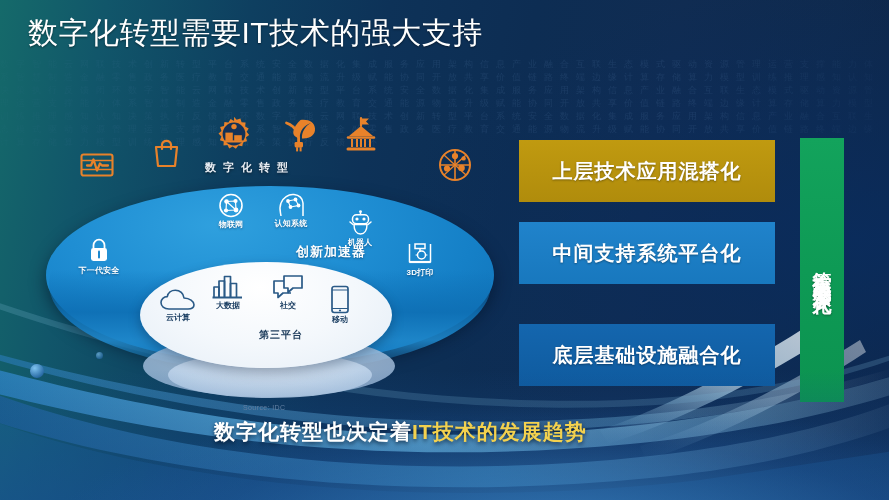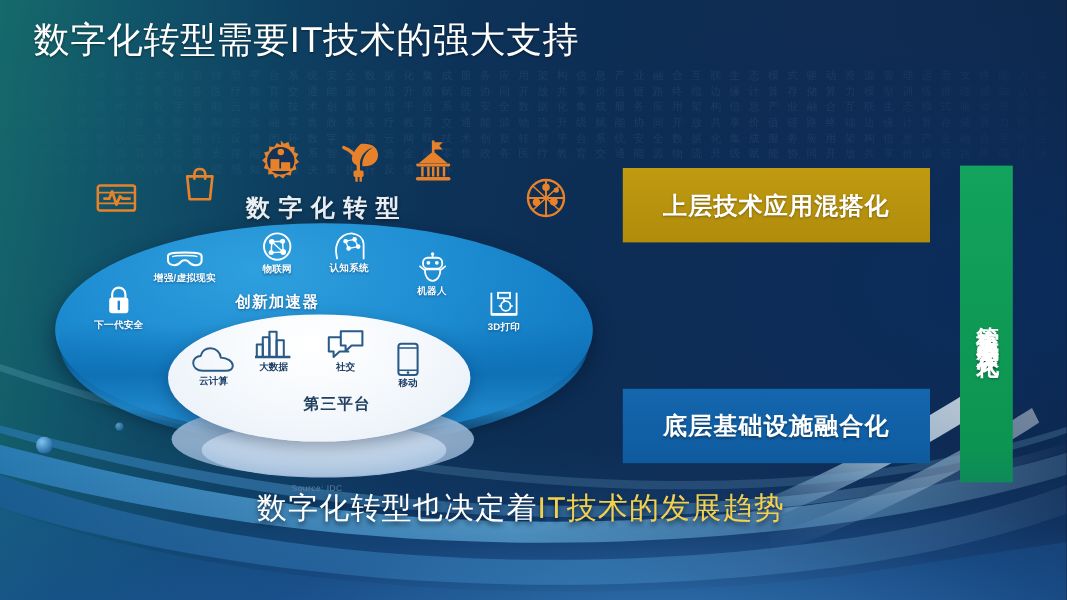--- a/index.html
+++ b/index.html
@@ -48,21 +48,21 @@
   
   #ribbons{position:absolute;left:0;top:0;width:889px;height:500px;pointer-events:none;}
 
   
   .oicon{position:absolute;color:#e8822a;}
   .oicon svg{display:block;}
 
   
   #dx-caption{
     position:absolute;left:205px;top:160px;
-    font-size:20px;font-weight:bold;color:#e9eef4;
+    font-size:11px;font-weight:bold;color:#e9eef4;
     letter-spacing:7px;
     text-shadow:0 1px 3px rgba(0,0,0,.55);
   }
 
   
   #outer-ellipse{
     position:absolute;left:46px;top:186px;width:448px;height:178px;
     border-radius:50%;
     background:
       radial-gradient(ellipse at 38% 22%, #2fa0de 0%, #1f8ed3 38%, #1580c7 66%, #0f6db2 100%);
@@ -109,26 +109,26 @@
 
   .core-label{
     position:absolute;text-align:center;
     color:#1c3f63;font-size:8px;font-weight:bold;width:60px;
     line-height:1.1;
   }
   .core-label svg{display:block;margin:0 auto 2px;}
 
   #accel-text{
     position:absolute;left:196px;top:243px;width:170px;
-    text-align:left;color:#ffffff;font-size:13px;font-weight:bold;
+    text-align:right;color:#ffffff;font-size:13px;font-weight:bold;
     letter-spacing:1px;text-shadow:0 1px 2px rgba(0,40,80,.5);
   }
   #third-platform{
     position:absolute;left:196px;top:328px;width:170px;
-    text-align:center;color:#22405f;font-size:13px;font-weight:bold;
+    text-align:center;color:#22405f;font-size:10px;font-weight:bold;
     letter-spacing:1px;
   }
   #source-idc{
     position:absolute;left:243px;top:404px;
     color:#6f87a4;font-size:7px;letter-spacing:.4px;
   }
 
   
   .rbox{
     position:absolute;left:519px;width:256px;height:62px;
@@ -146,22 +146,22 @@
     display:flex;align-items:center;justify-content:center;
   }
   #greenbar span{
     writing-mode:vertical-rl;
     color:#ffffff;font-size:19px;font-weight:bold;letter-spacing:3px;
     text-shadow:0 1px 2px rgba(0,0,0,.3);
   }
 
   
   #tagline{
-    position:absolute;left:214px;top:407px;
-    font-size:25px;font-weight:normal;letter-spacing:1px;
+    position:absolute;left:214px;top:418px;
+    font-size:21px;font-weight:bold;letter-spacing:1px;
     white-space:nowrap;
     text-shadow:0 2px 4px rgba(2,16,38,.75);
   }
   #tagline .w{color:#ffffff;}
   #tagline .y{color:#f3d14e;}
 
   #watermark{
     position:absolute;left:668px;top:466px;
     color:#dfe8f2;font-size:14px;letter-spacing:.8px;
     opacity:.92;
@@ -277,29 +277,20 @@
   </div>
 
   <div id="dx-caption">数字化转型</div>
 
   <div id="outer-ellipse"></div>
   <div id="outer-lip"></div>
   <div id="base-ellipse"></div>
   <div id="base-ellipse2"></div>
   <div id="inner-ellipse"></div>
 
-  <div class="ring-label" style="left:119px;top:207px;">
-    <span class="ico">
-      <svg width="34" height="18" viewBox="0 0 34 18" fill="none" stroke="#ffffff" stroke-width="1.7">
-        <path d="M3 6.5 C3 4.5 5 3.5 17 3.5 C29 3.5 31 4.5 31 6.5 L31 10 C31 12.6 28.6 14 25.5 14 C22.6 14 21 12 19.6 10.6 C18.6 9.6 15.4 9.6 14.4 10.6 C13 12 11.4 14 8.5 14 C5.4 14 3 12.6 3 10 Z" stroke-linejoin="round"></path>
-        <path d="M6.5 6.8 C10 5.6 24 5.6 27.5 6.8" stroke-width="1.2"></path>
-      </svg>
-    </span>
-    <span>增强/虚拟现实</span>
-  </div>
 
   <div class="ring-label" style="left:196px;top:193px;">
     <span class="ico">
       <svg width="26" height="25" viewBox="0 0 26 25" fill="none" stroke="#ffffff" stroke-width="1.6">
         <circle cx="13" cy="12.5" r="11"></circle>
         <circle cx="8.5" cy="8.5" r="2.3" fill="#ffffff" stroke="none"></circle>
         <circle cx="17.5" cy="8" r="2.1" fill="#ffffff" stroke="none"></circle>
         <circle cx="8" cy="17.5" r="2.1" fill="#ffffff" stroke="none"></circle>
         <circle cx="18" cy="17" r="2.4" fill="#ffffff" stroke="none"></circle>
         <path d="M8.5 8.5 L17.5 8 M8.5 8.5 L8 17.5 M17.5 8 L18 17 M8 17.5 L18 17 M8.5 8.5 L18 17" stroke-width="1.2"></path>
@@ -398,20 +389,23 @@
     </svg>
     <span>移动</span>
   </div>
 
   <div id="third-platform">第三平台</div>
   <div id="source-idc">Source: IDC</div>
 
   <div class="rbox" id="rbox1">
     <span>上层技术应用混搭化</span>
   </div>
+  <div class="rbox" id="rbox2">
+    <span>中间支持系统平台化</span>
+  </div>
   <div class="rbox" id="rbox3">
     <span>底层基础设施融合化</span>
   </div>
 
   <div id="greenbar">
     <span>管控集成安全深入化</span>
   </div>
 
   <div id="bottomglow"></div>
 

